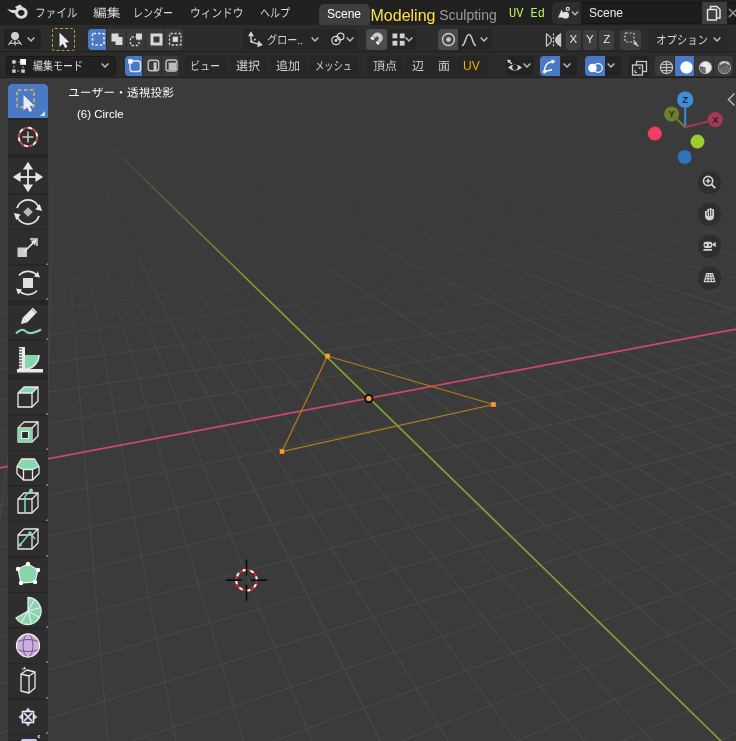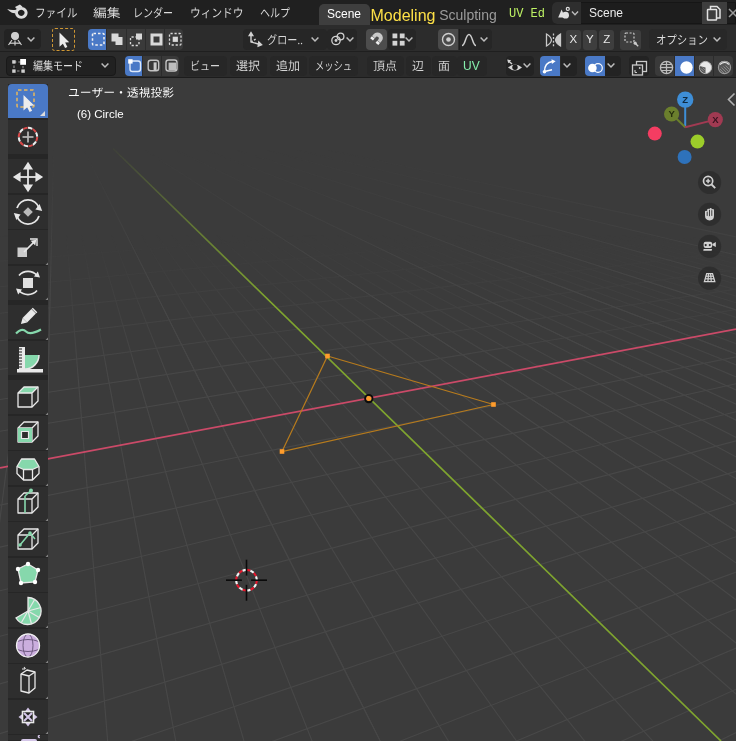--- a/index.html
+++ b/index.html
@@ -725,21 +725,21 @@
 <svg style="position:absolute;left:412px;top:56.8px;overflow:visible" width="2" height="2">
     <g transform="scale(1.0000,1) translate(0,13.2)" fill="#d6d6d6" fill-opacity="1.0">
       <path transform="translate(0.0,0) scale(0.012000,-0.012000)" d="M321.3900146484375 768.820556640625H848.499267578125V697.0889892578125H321.3900146484375ZM820.55859375 768.820556640625H894.80029296875Q894.80029296875 768.820556640625 894.80029296875 761.3954467773438Q894.80029296875 753.9703369140625 894.80029296875 744.960205078125Q894.80029296875 735.9500732421875 894.4102783203125 730.6099853515625Q890.1903076171875 576.4102783203125 886.2753295898438 470.42041015625Q882.3603515625 364.4305419921875 876.2503662109375 296.9906005859375Q870.140380859375 229.5506591796875 862.0303955078125 192.96563720703125Q853.92041015625 156.380615234375 841.92041015625 140.6005859375Q828.020263671875 120.7503662109375 811.0951538085938 112.71527099609375Q794.1700439453125 104.68017578125 769.8299560546875 102.1201171875Q747.8798828125 99.56005859375 711.9898681640625 100.08502197265625Q676.099853515625 100.6099853515625 638.099853515625 102.219970703125Q637.099853515625 118.4102783203125 631.5046997070312 138.500732421875Q625.9095458984375 158.5911865234375 616.2293701171875 173.1715087890625Q656.1591796875 170.1715087890625 689.759033203125 169.36651611328125Q723.35888671875 168.5615234375 738.7489013671875 168.5615234375Q751.35888671875 168.5615234375 759.85888671875 171.4515380859375Q768.35888671875 174.341552734375 775.35888671875 183.12158203125Q784.578857421875 194.7315673828125 791.6038208007812 229.97650146484375Q798.6287841796875 265.221435546875 803.6537475585938 330.7113037109375Q808.6787109375 396.201171875 813.0086669921875 499.87591552734375Q817.338623046875 603.5506591796875 820.55859375 752.020263671875ZM530.138916015625 745.659912109375H606.16064453125Q602.940673828125 672.419677734375 595.9157104492188 597.359619140625Q588.8907470703125 522.299560546875 573.8657836914062 449.66461181640625Q558.8408203125 377.0296630859375 532.3158569335938 310.56475830078125Q505.7908935546875 244.099853515625 463.0709228515625 187.85491943359375Q420.3509521484375 131.6099853515625 356.740966796875 89.219970703125Q349.4508056640625 102.1903076171875 334.34552001953125 118.02569580078125Q319.240234375 133.861083984375 306.0499267578125 143.101318359375Q365.1497802734375 181.1512451171875 404.1396484375 233.0810546875Q443.1295166015625 285.0108642578125 467.0093994140625 346.2706298828125Q490.8892822265625 407.5303955078125 503.6591796875 474.5701904296875Q516.4290771484375 541.6099853515625 521.8690185546875 610.5748901367188Q527.3089599609375 679.539794921875 530.138916015625 745.659912109375ZM261.6005859375 445.4305419921875V91H188.5289306640625V375.47900390625H48.9298095703125V445.4305419921875ZM261.6005859375 124.1107177734375Q297.5303955078125 68.9609375 361.9500732421875 42.16607666015625Q426.3697509765625 15.3712158203125 512.7894287109375 11.76123046875Q553.9095458984375 10.3712158203125 612.2496337890625 9.8712158203125Q670.5897216796875 9.3712158203125 735.1248168945312 10.26123046875Q799.659912109375 11.1512451171875 860.06005859375 13.23626708984375Q920.460205078125 15.3212890625 964.700439453125 18.4913330078125Q960.3603515625 10.0311279296875 955.1302490234375 -3.85418701171875Q949.900146484375 -17.739501953125 946.06005859375 -32.12481689453125Q942.219970703125 -46.5101318359375 940.0499267578125 -58.140380859375Q898.759765625 -59.92041015625 843.0046997070312 -61.11541748046875Q787.2496337890625 -62.3104248046875 726.9696044921875 -62.8104248046875Q666.6895751953125 -63.3104248046875 610.51953125 -62.61541748046875Q554.3494873046875 -61.92041015625 512.83935546875 -60.5303955078125Q415.299560546875 -56.5303955078125 345.78472900390625 -28.54052734375Q276.2698974609375 -0.5506591796875 228.099853515625 58.6693115234375Q192.219970703125 26.7894287109375 154.2301025390625 -5.78546142578125Q116.240234375 -38.3603515625 75.240234375 -71.580322265625L35.739501953125 5.3914794921875Q71.7894287109375 29.2713623046875 113.58428955078125 60.72613525390625Q155.379150390625 92.180908203125 193.8690185546875 124.1107177734375ZM59.5694580078125 770.619384765625 114.500732421875 815.5303955078125Q147.7706298828125 794.92041015625 181.7105712890625 767.700439453125Q215.6505126953125 740.48046875 244.3704833984375 712.260498046875Q273.0904541015625 684.04052734375 290.700439453125 659.820556640625L231.4290771484375 610.179443359375Q215.59912109375 634.3994140625 187.46417236328125 663.3143920898438Q159.3292236328125 692.2293701171875 125.779296875 720.4243774414062Q92.2293701171875 748.619384765625 59.5694580078125 770.619384765625Z"></path>
     </g>
   </svg>
 <svg style="position:absolute;left:438px;top:56.8px;overflow:visible" width="2" height="2">
     <g transform="scale(1.0000,1) translate(0,13.2)" fill="#d6d6d6" fill-opacity="1.0">
       <path transform="translate(0.0,0) scale(0.012000,-0.012000)" d="M355.0701904296875 395.260498046875H629.9095458984375V333.8892822265625H355.0701904296875ZM355.0701904296875 221.1107177734375H632.3494873046875V159.739501953125H355.0701904296875ZM149.7706298828125 42.861083984375H855.95947265625V-27.3104248046875H149.7706298828125ZM103.51953125 576.48046875H896.0904541015625V-80.3603515625H820.0687255859375V506.3089599609375H176.421142578125V-80.3603515625H103.51953125ZM320.07958984375 532.83935546875H388.6910400390625V10.0904541015625H320.07958984375ZM600.578857421875 532.83935546875H669.580322265625V13.140380859375H600.578857421875ZM450.3089599609375 740.6099853515625 537.52099609375 720.2496337890625Q522.180908203125 670.179443359375 506.09588623046875 617.119384765625Q490.0108642578125 564.059326171875 475.0108642578125 526.499267578125L407.279296875 545.859619140625Q415.499267578125 572.8096923828125 423.939208984375 606.8697509765625Q432.379150390625 640.9298095703125 439.62408447265625 676.2948608398438Q446.8690185546875 711.659912109375 450.3089599609375 740.6099853515625ZM58.419677734375 773.720703125H944.9703369140625V701.9891357421875H58.419677734375Z"></path>
     </g>
   </svg>
-<div style="font-family:'Liberation Sans',sans-serif;position:absolute;font-size:12px;left:463px;top:59px;color:#86efac">UV</div>
+<div style="font-family:'Liberation Sans',sans-serif;position:absolute;font-size:12px;left:463px;top:59px;color:#eab308">UV</div>
 <div style="position:absolute;left:506px;top:55.5px;width:28px;height:20.5px;background:#232323;border-radius:4px"></div>
 <svg style="position:absolute;left:506px;top:58px" width="18" height="17">
     <path d="M2,9.5 Q9,3.5 16,9.5 Q9,15.5 2,9.5 Z" fill="#d5d5d5"></path>
     <circle cx="9" cy="9.3" r="2.7" fill="#1e1e1e"></circle>
     <line x1="2.5" y1="3" x2="6" y2="6" stroke="#d5d5d5" stroke-width="1.5"></line>
     <path d="M1.2,1.6 L5.2,2.2 L2.2,5.2 Z" fill="#d5d5d5"></path>
   </svg>
 <svg style="position:absolute;left:522px;top:61px" width="12" height="10">
     <path transform="translate(5,4) scale(1.0)" d="M-3.4,-1.6 L0,1.9 L3.4,-1.6" fill="none" stroke="#bdbdbd" stroke-width="1.5"></path>
   </svg>

